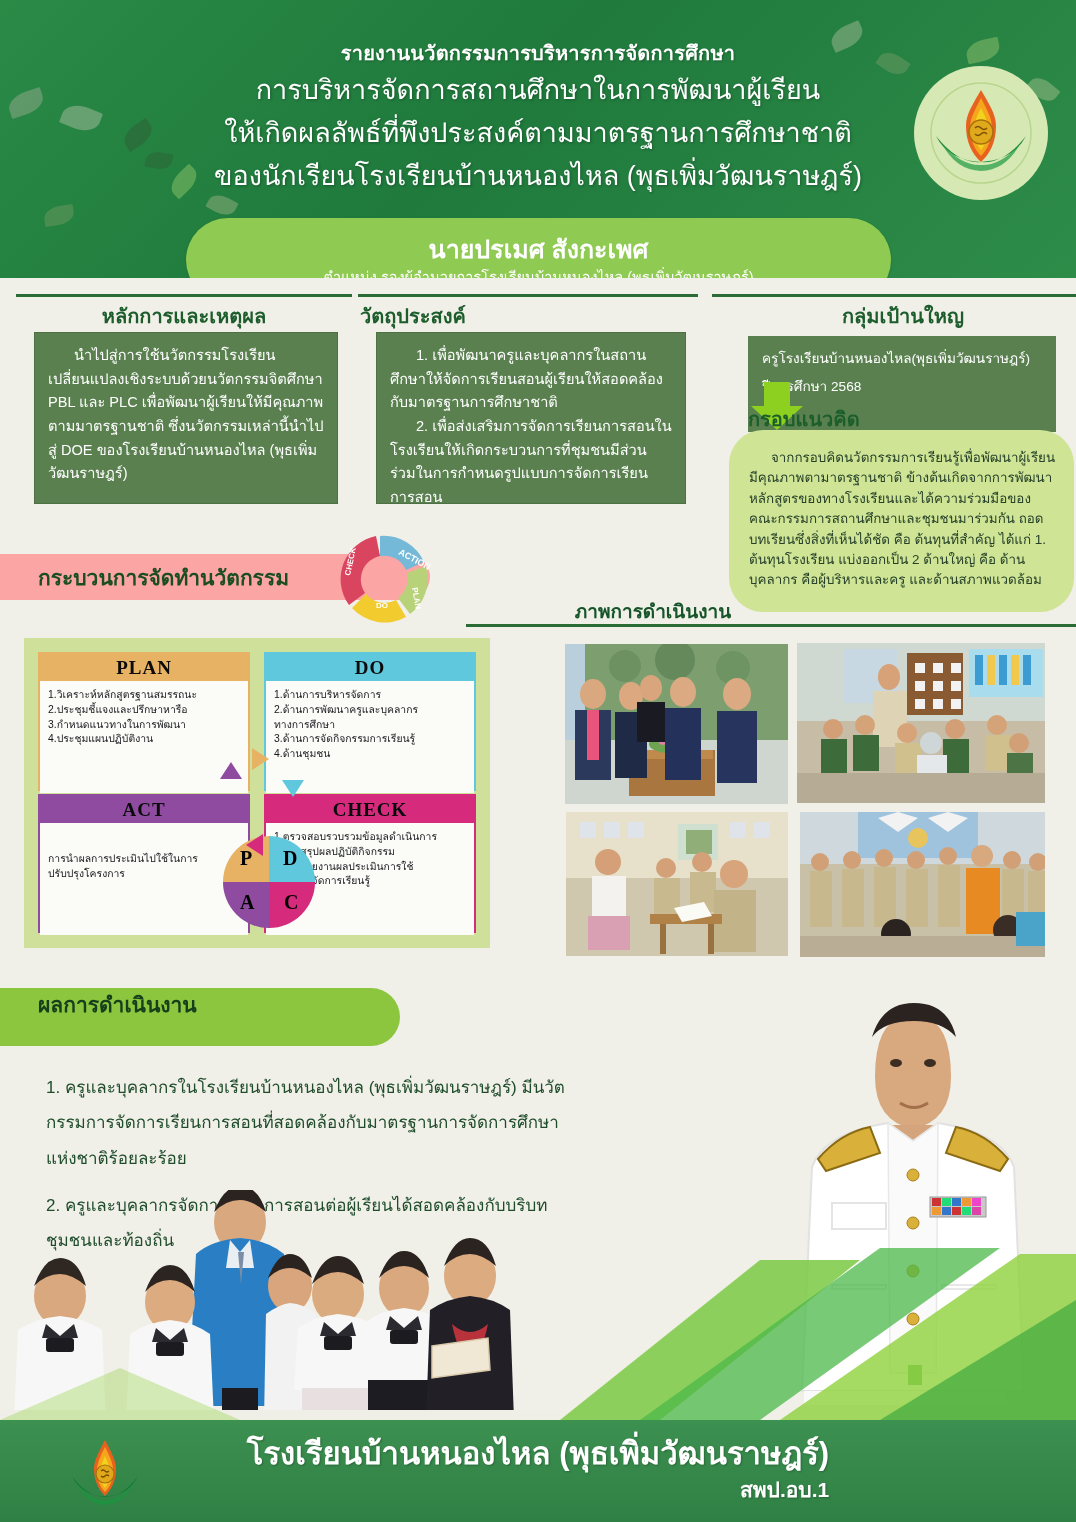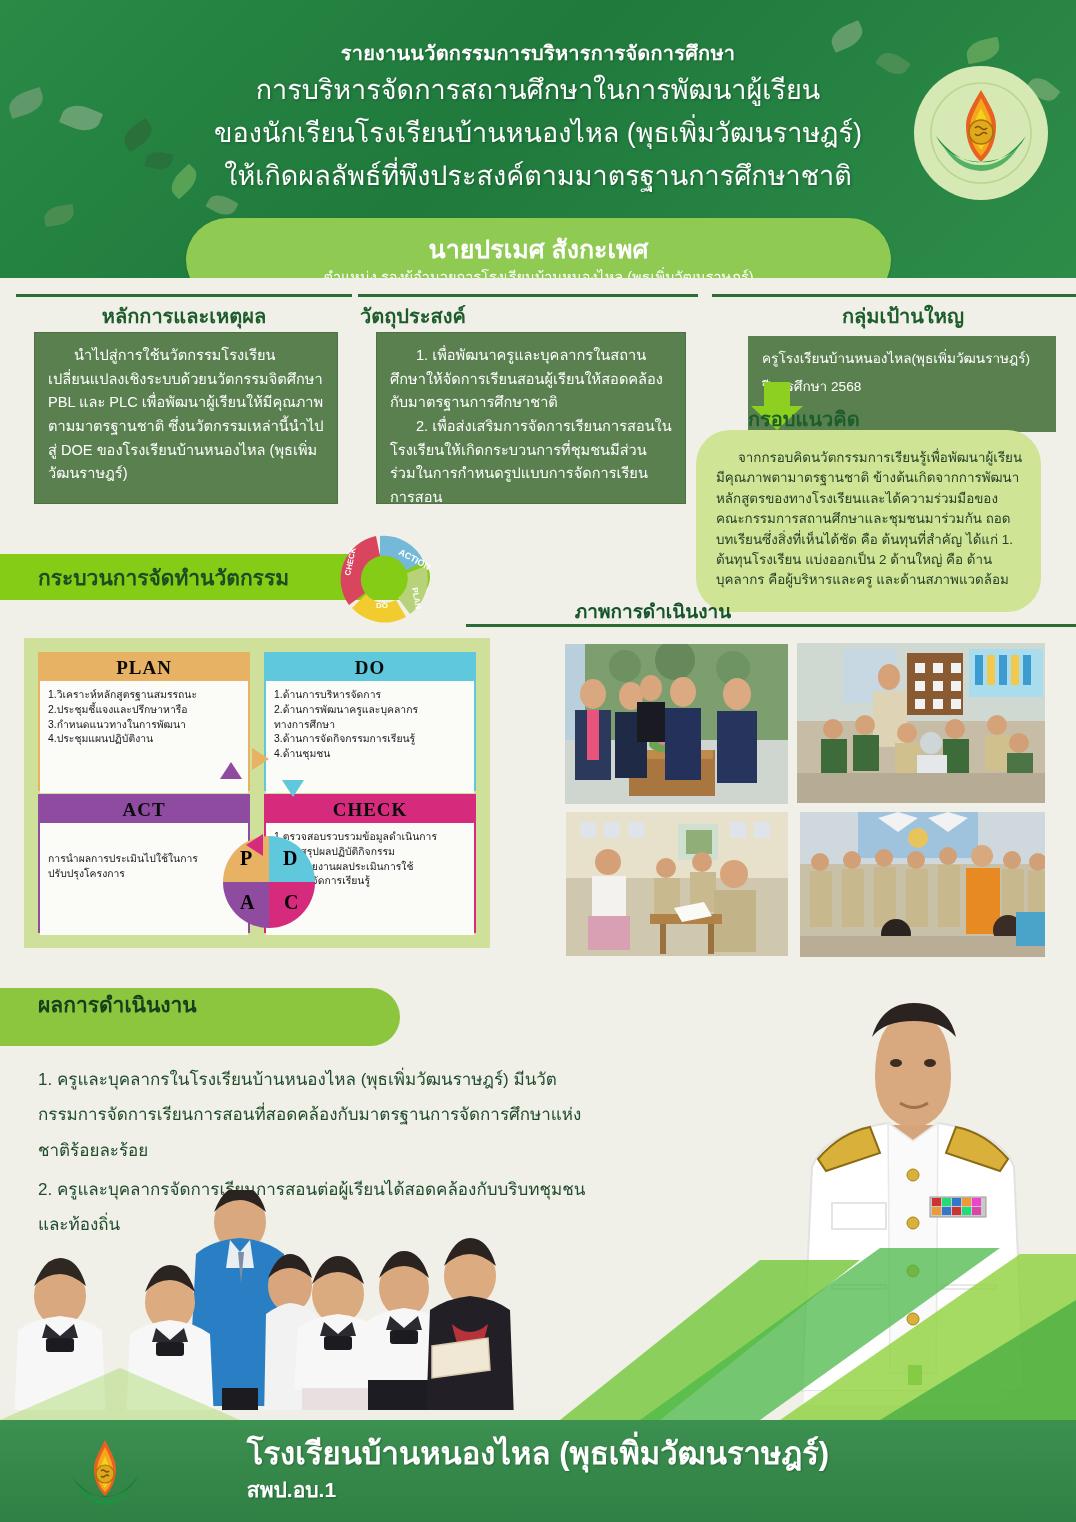--- a/index.html
+++ b/index.html
@@ -92,31 +92,31 @@
     border-right:26px solid transparent;
     border-top:24px solid #8ed01f;
   }
 
   
   .concept-head {
     position:absolute; left:748px; top:403px;
     font-size:20px; font-weight:bold; color:#1c5e2b; z-index:9;
   }
   .concept-body {
-    position:absolute; left:696px; top:430px; width:345px; height:182px;
+    position:absolute; left:729px; top:430px; width:345px; height:182px;
     background:#cfe595; border-radius:34px;
     color:#26402a; font-size:13.4px; line-height:1.52;
     padding:18px 18px 12px 20px;
   }
   .concept-body p { text-indent:22px; margin:0; }
 
   
   .banner {
     position:absolute; left:0; top:554px; width:430px; height:46px;
-    background:#84cc16;
+    background:#fca5a5;
     border-radius:0 24px 24px 0;
     display:flex; align-items:center;
   }
   .banner span {
     color:#1b4d22; font-size:21px; font-weight:bold; padding-left:38px;
   }
   .pdca-wheel { position:absolute; left:318px; top:528px; width:132px; height:104px; }
 
   
   .pdca-panel {
@@ -164,31 +164,31 @@
   .res-banner {
     position:absolute; left:0; top:988px; width:400px; height:58px;
     background:#8cc63e; border-radius:0 29px 29px 0;
     display:flex; align-items:flex-start;
   }
   .res-banner span { color:#16401c; font-size:21px; font-weight:bold; padding-left:38px; }
   .res-text {
     position:absolute; left:34px; top:1058px; width:560px;
     color:#1f4d2c; font-size:17px; line-height:2.08;
   }
-  .res-text p { margin:4px; }
+  .res-text p { margin:12px; }
 
   
   .green-swoosh { position:absolute; bottom:102px; left:0; width:1076px; height:180px; overflow:hidden; }
   .bottom-band {
     position:absolute; left:0; bottom:0; width:1076px; height:102px;
     background:linear-gradient(180deg,#3c9050 0%,#2f8044 100%);
     display:flex; align-items:center; justify-content:center;
   }
   .footer-logo { position:absolute; left:66px; top:12px; width:78px; height:78px; }
-  .footer-txt { text-align:left; }
+  .footer-txt { text-align:right; }
   .footer-1 { color:#ffffff; font-size:31px; font-weight:bold; line-height:1.15; text-shadow:1px 1px 2px rgba(0,0,0,.25); }
   .footer-2 { color:#ffffff; font-size:21px; font-weight:bold; margin-top:2px; text-shadow:1px 1px 2px rgba(0,0,0,.25); }
 
   .photo-ppl { position:absolute; border-radius:2px; }
 </style>
 </head>
 <body>
 
 <div class="poster">
 
@@ -201,22 +201,22 @@
     <div class="leaf" style="left:208px;top:196px;width:28px;height:18px;background:#93b07e;transform:rotate(28deg);"></div>
     <div class="leaf" style="left:830px;top:26px;width:34px;height:21px;background:#9fb796;transform:rotate(-24deg);"></div>
     <div class="leaf" style="left:878px;top:54px;width:30px;height:19px;background:#6f9a63;transform:rotate(34deg);"></div>
     <div class="leaf" style="left:966px;top:40px;width:34px;height:21px;background:#8fc06e;transform:rotate(-12deg);"></div>
     <div class="leaf" style="left:1028px;top:80px;width:30px;height:19px;background:#9dbd8a;transform:rotate(40deg);"></div>
     <div class="leaf" style="left:44px;top:206px;width:30px;height:19px;background:#6d9a60;transform:rotate(-8deg);"></div>
 
     <div class="hdr-title-wrap">
       <div class="hdr-line1">รายงานนวัตกรรมการบริหารการจัดการศึกษา</div>
       <div class="hdr-main">การบริหารจัดการสถานศึกษาในการพัฒนาผู้เรียน</div>
+      <div class="hdr-main">ให้เกิดผลลัพธ์ที่พึงประสงค์ตามมาตรฐานการศึกษาชาติ</div>
       <div class="hdr-main">ของนักเรียนโรงเรียนบ้านหนองไหล (พุธเพิ่มวัฒนราษฎร์)</div>
-      <div class="hdr-main">ให้เกิดผลลัพธ์ที่พึงประสงค์ตามมาตรฐานการศึกษาชาติ</div>
     </div>
 
     <div class="logo">
       <svg width="118" height="118" viewBox="0 0 118 118">
         <circle cx="59" cy="59" r="57" fill="#d6e8b4"></circle>
         <circle cx="59" cy="59" r="50" fill="none" stroke="#b9d68f" stroke-width="1.5"></circle>
         <path d="M59 16 C67 30 74 40 74 52 C74 68 68 80 59 88 C50 80 44 68 44 52 C44 40 51 30 59 16 Z" fill="#e8621f"></path>
         <path d="M59 24 C65 36 70 44 70 54 C70 66 65 76 59 82 C53 76 48 66 48 54 C48 44 53 36 59 24 Z" fill="#f5a61d"></path>
         <path d="M59 34 C63 42 66 48 66 55 C66 64 63 71 59 76 C55 71 52 64 52 55 C52 48 55 42 59 34 Z" fill="#f2d21c"></path>
         <circle cx="59" cy="58" r="12" fill="#e0a81b" stroke="#a8700d" stroke-width="1.6"></circle>

